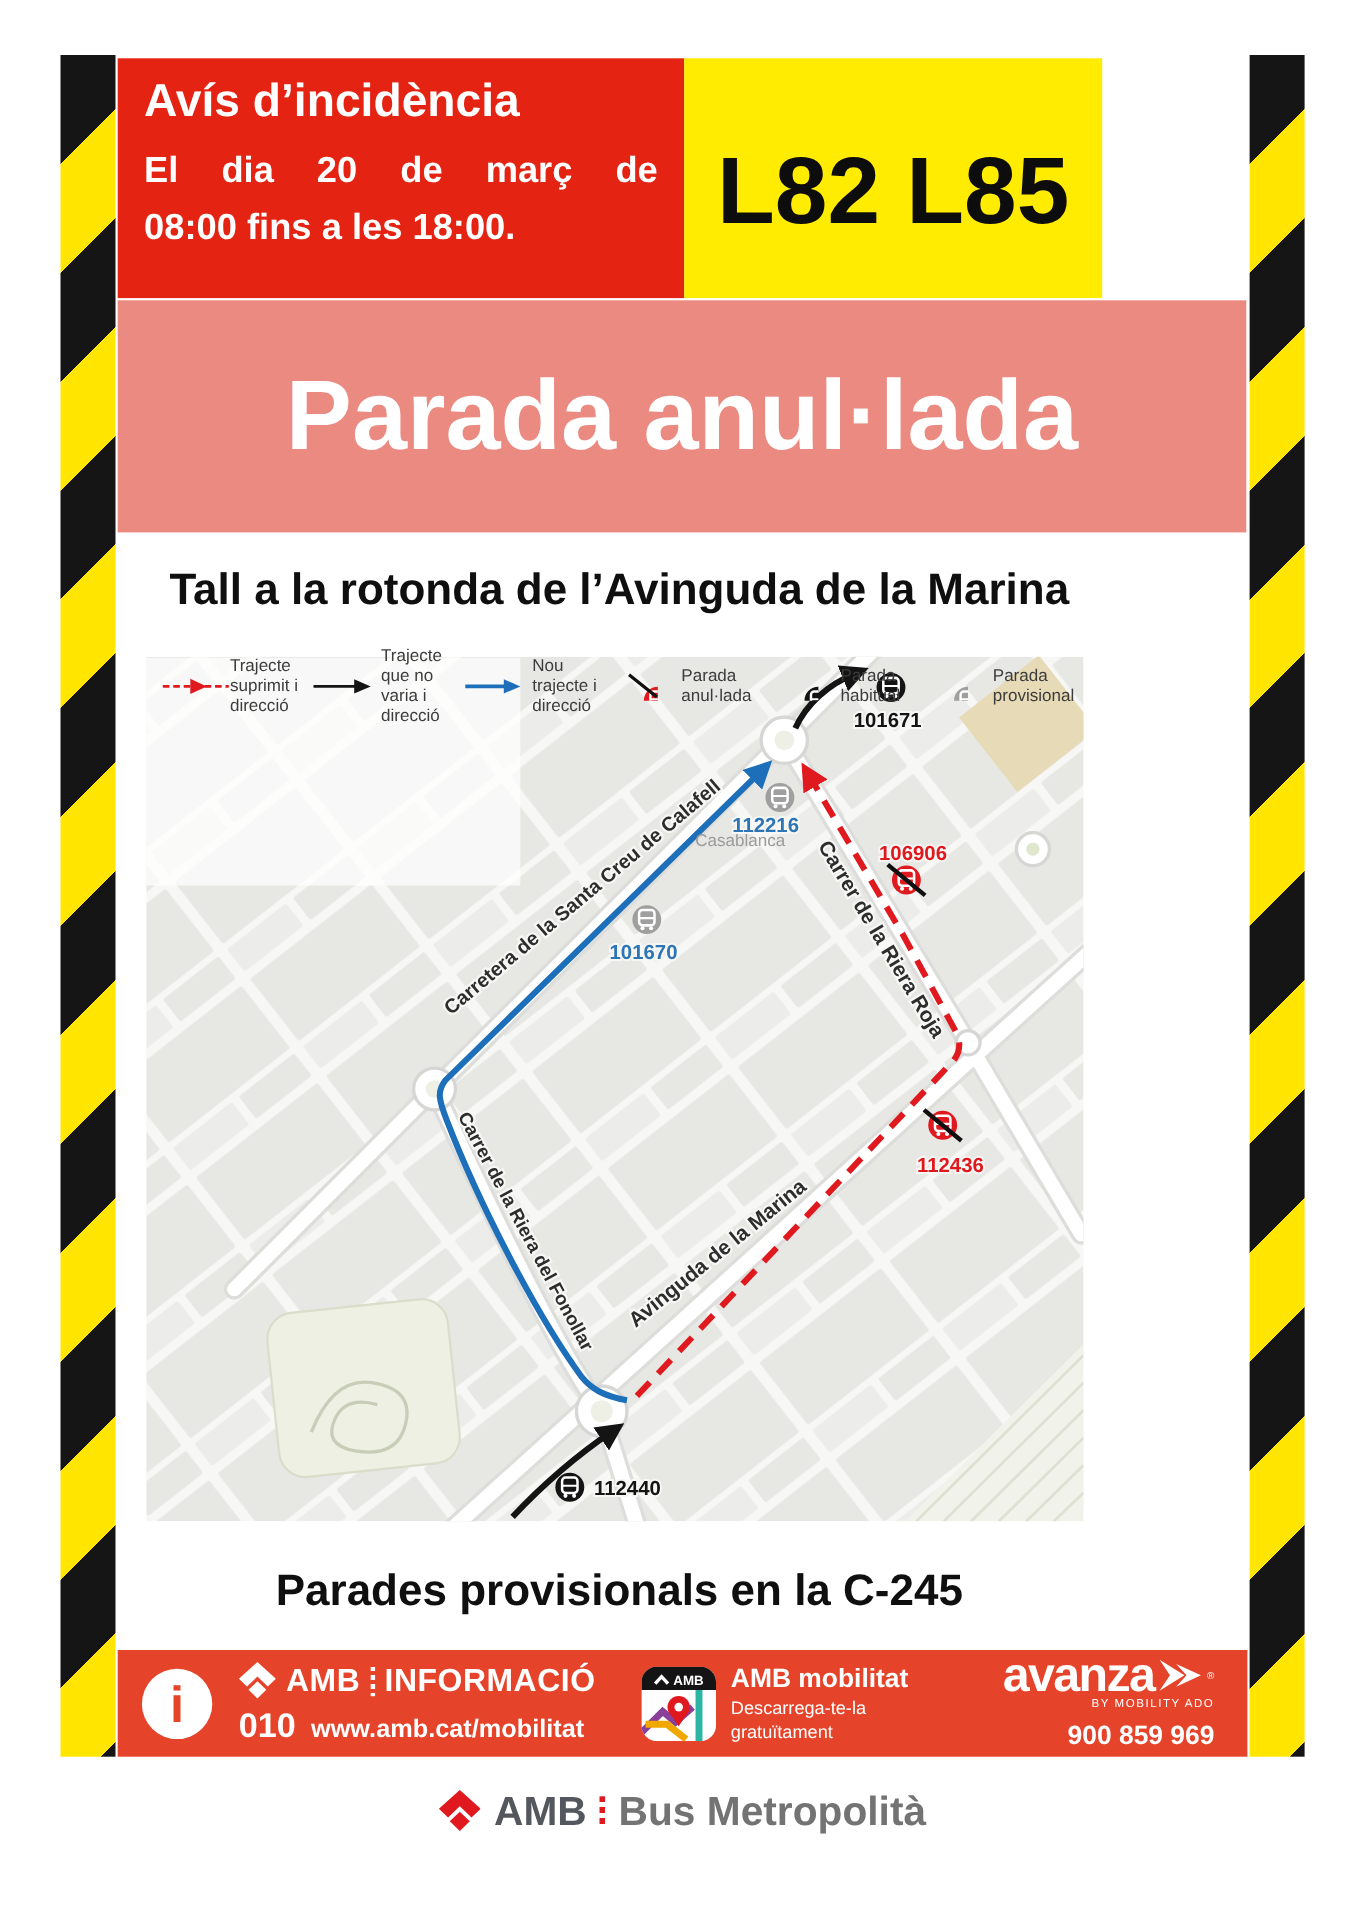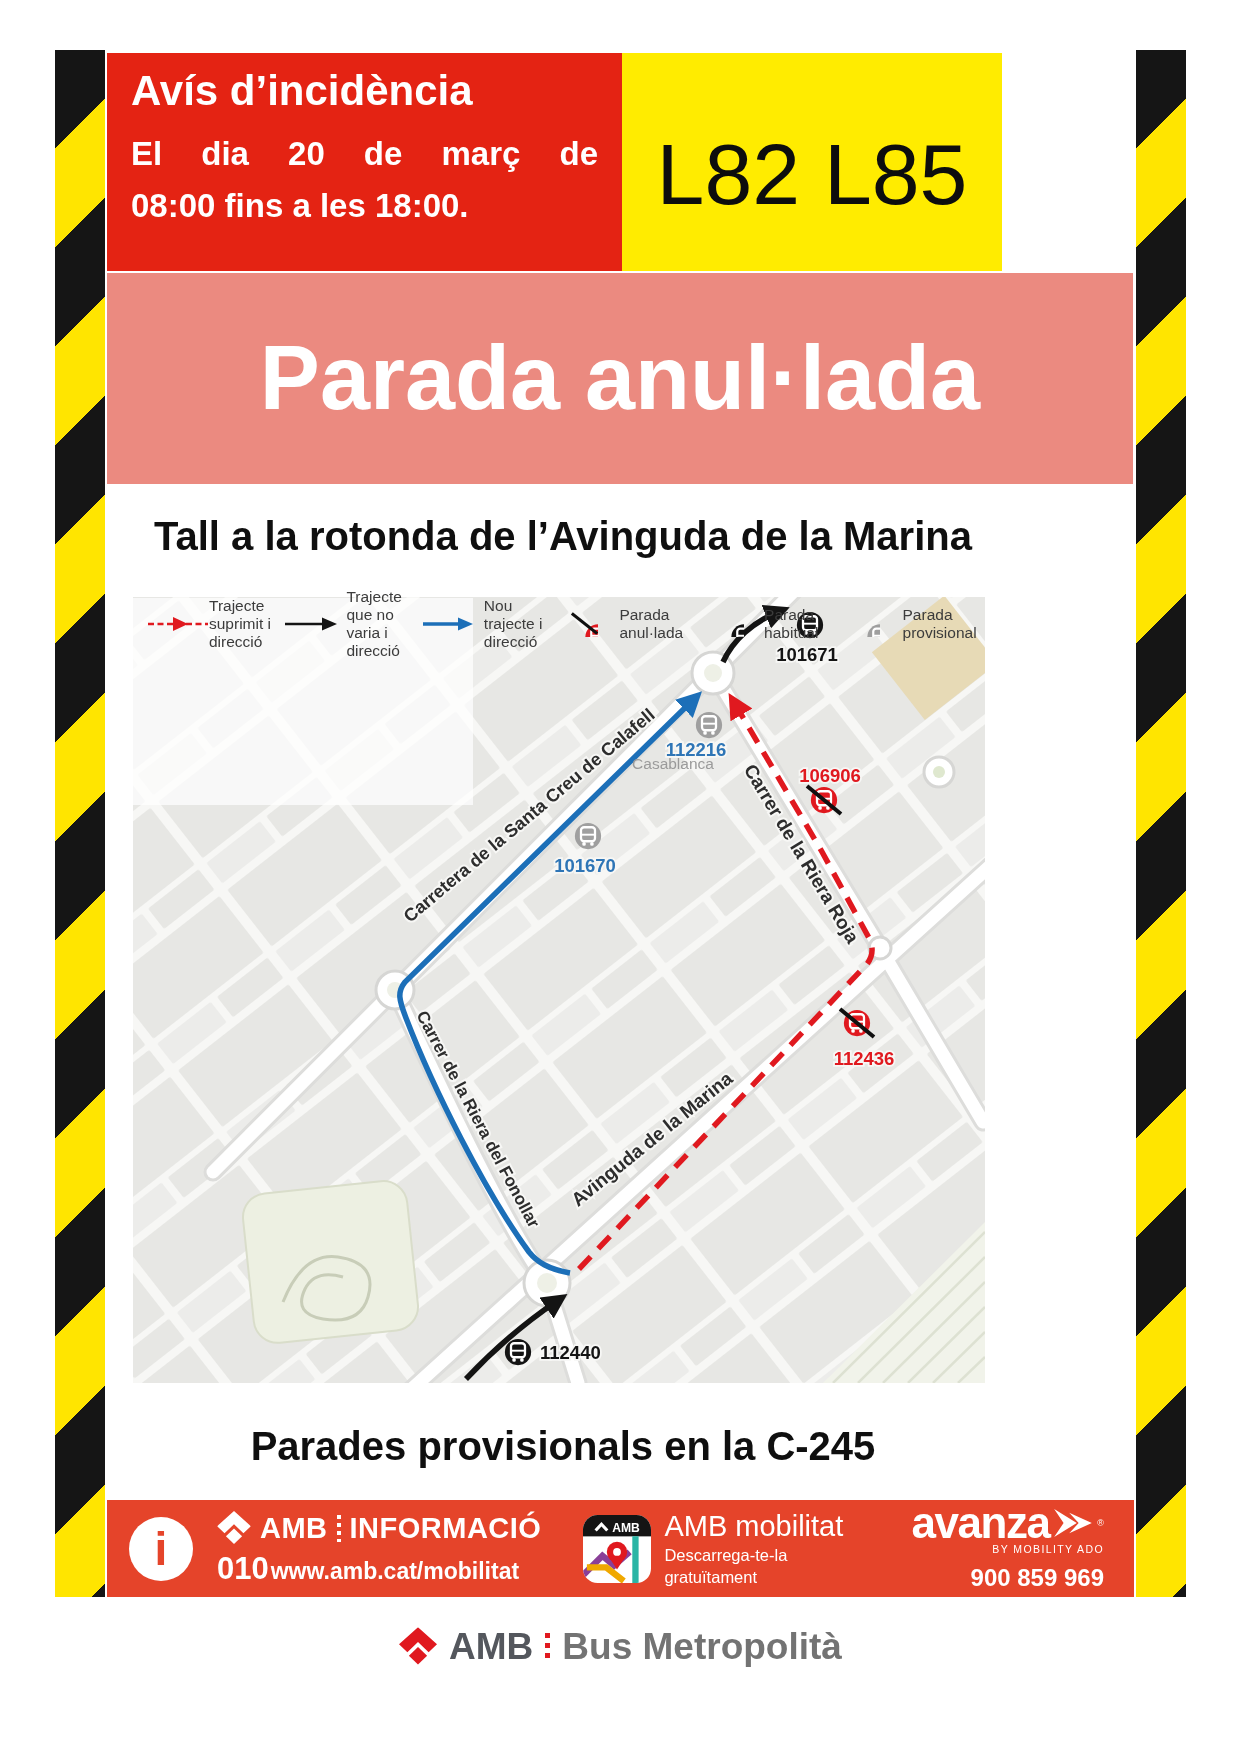--- a/index.html
+++ b/index.html
@@ -13,21 +13,21 @@
   .hazard.right { left:1136px; }
 
   
   .header-red { position:absolute; left:107px; top:53px; width:515px; height:218px;
                 background:#e42313; color:#fff; box-sizing:border-box; padding:14px 24px 0 24px; }
   .hr-title { font-size:42px; font-weight:bold; }
   .hr-date1 { margin-top:20px; font-size:33px; font-weight:bold; text-align:justify; text-align-last:justify; }
   .hr-date2 { margin-top:14px; font-size:33px; font-weight:bold; }
   .header-yellow { position:absolute; left:622px; top:53px; width:380px; height:218px;
                    background:#ffec00; display:flex; align-items:center; justify-content:center; }
-  .hy-lines { font-size:86px; font-weight:normal; color:#0d0d0d;margin-top:24px; }
+  .hy-lines { font-size:86px; font-weight:bold; color:#0d0d0d;margin-top:24px; }
 
   
   .banner { position:absolute; left:107px; top:273px; width:1026px; height:211px;
             background:#eb8a80; display:flex; align-items:center; justify-content:center; }
   .banner-text { color:#fff; font-size:90px; font-weight:bold; }
 
   .heading-top, .heading-bottom { position:absolute; left:137px; width:852px; text-align:center;
             font-size:40px; font-weight:bold; color:#0f0f0f; }
   .heading-top { top:514px; }
   .heading-bottom { top:1424px; }
@@ -50,26 +50,26 @@
             background:#e5442a; color:#fff; display:flex; align-items:center;
             box-sizing:border-box; padding:0 26px 0 22px; }
   .info-circle { width:64px; height:64px; border-radius:50%; background:#fff; color:#e5442a;
                  display:flex; align-items:center; justify-content:center;
                  font-weight:bold; font-size:46px; flex:0 0 auto; }
   .amb-info { margin-left:24px; }
   .ai-row1 { display:flex; align-items:center; gap:9px; }
   .ai-amb, .ai-info { font-size:29px; font-weight:bold; letter-spacing:0.5px; }
   .dotted-v { width:4px; height:27px;
               background-image:repeating-linear-gradient(to bottom,#fff 0 4px,transparent 4px 8px); }
-  .ai-row2 { display:flex; align-items:baseline; gap:2px; margin-top:5px; }
+  .ai-row2 { display:flex; align-items:baseline; gap:14px; margin-top:5px; }
   .ai-phone { font-size:31px; font-weight:bold; }
   .ai-url { font-size:23px; font-weight:bold; }
   .app { display:flex; align-items:center; margin-left:42px; gap:13px; }
   .app-icon { width:68px; height:68px; flex:0 0 auto; }
-  .app-name { font-size:29px; font-weight:normal; }
+  .app-name { font-size:24px; font-weight:bold; }
   .app-sub { font-size:16.5px; margin-top:3px; }
   .operator { margin-left:auto; display:flex; flex-direction:column; align-items:flex-end; margin-right:4px; }
   .op-logo { display:flex; align-items:center; gap:3px; }
   .op-name { font-size:44px; font-weight:bold; letter-spacing:-1.5px; line-height:0.8; }
   .op-reg { font-size:9px; vertical-align:super; }
   .op-sub { font-size:10.5px; letter-spacing:1.4px; margin-top:2px; }
   .op-phone { font-size:24px; font-weight:bold; margin-top:9px; }
 
   
   .brand { position:absolute; left:0; top:1626px; width:1241px; display:flex;

